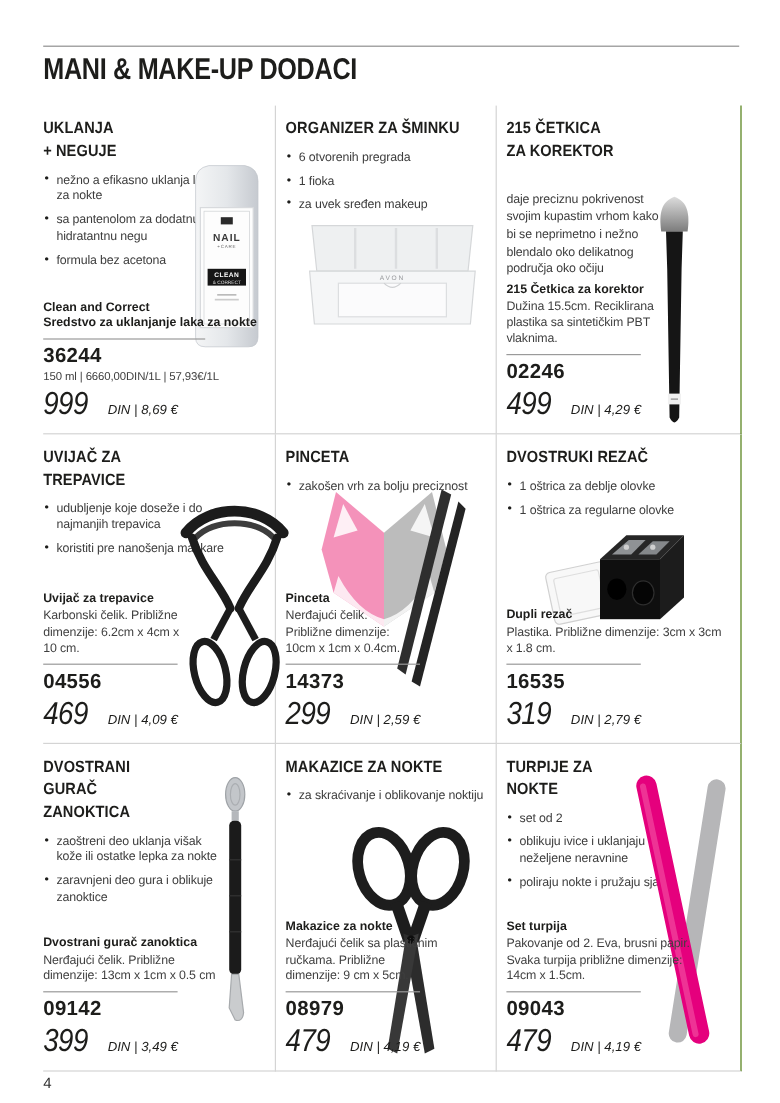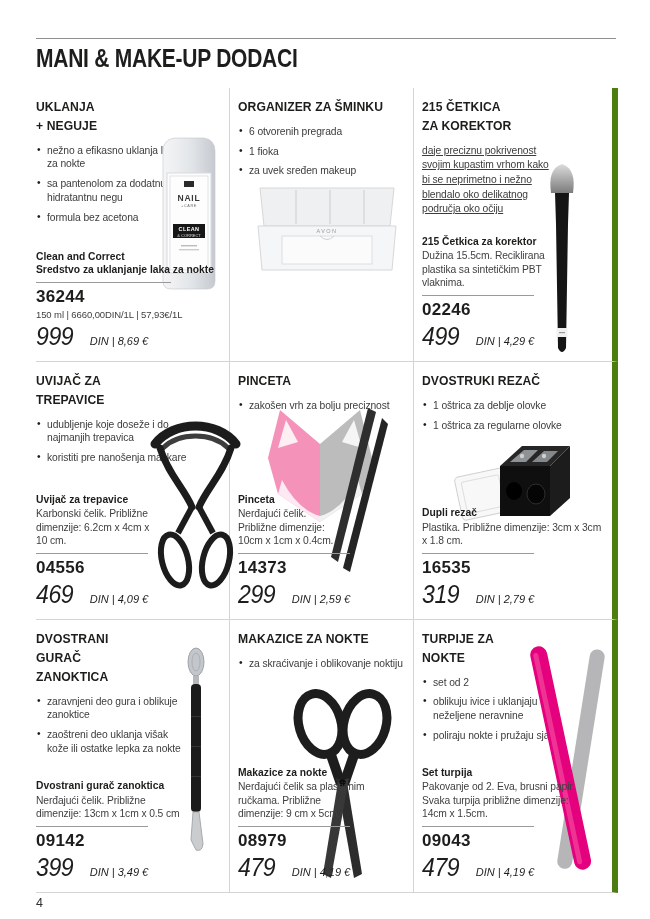--- a/index.html
+++ b/index.html
@@ -7,27 +7,27 @@
         font-family:"Liberation Sans",sans-serif;color:#1d1d1b;}
   .toprule{position:absolute;left:36px;top:38px;width:580px;height:1px;background:#8f8f8f;}
   .pagetitle{position:absolute;left:36px;top:44px;margin:0;font-size:25px;font-weight:700;
              letter-spacing:-.3px;white-space:nowrap;transform:scaleX(.84);transform-origin:left;color:#1d1d1b;}
   .grid{position:absolute;left:36px;top:88px;width:582px;height:805px;display:grid;
         grid-template-columns:194px 184px 204px;grid-template-rows:274px 258px 273px;}
   .cell{position:relative;box-sizing:border-box;display:flex;flex-direction:column;
         border-bottom:1px solid #d4d4d4;}
   .colA{padding:10px 8px 12px 0;border-right:1px solid #d4d4d4;}
   .colB{padding:10px 6px 12px 8px;border-right:1px solid #d4d4d4;}
-  .colC{padding:10px 6px 12px 8px;border-right:6px solid #4d7c0f;justify-content:space-between;}
+  .colC{padding:10px 6px 12px 8px;border-right:1px solid #4d7c0f;justify-content:space-between;}
   .title{margin:0 0 8px;font-size:13.5px;font-weight:700;line-height:1.4;letter-spacing:.1px;
          white-space:pre;transform:scaleX(.9);transform-origin:left;}
   .bullets{list-style:none;margin:0;padding:0;font-size:10.3px;line-height:1.33;color:#3c3c3c;letter-spacing:-.1px;}
   .bullets li{position:relative;padding-left:11px;margin-bottom:6px;}
   .bullets li::before{content:"\2022";position:absolute;left:1px;top:-1px;color:#1d1d1b;}
-  .intro{margin:0 0 0;font-size:10.3px;line-height:1.42;color:#3c3c3c;letter-spacing:-.1px;text-decoration:underline;}
+  .intro{margin:16px 0 0;font-size:10.3px;line-height:1.42;color:#3c3c3c;letter-spacing:-.1px;}
   .footer{margin-top:auto;position:relative;z-index:2;}
   .name{font-weight:700;font-size:10.3px;line-height:1.32;white-space:pre-line;color:#1d1d1b;}
   .desc{font-size:10.3px;line-height:1.32;color:#3f3f3f;margin-top:1px;letter-spacing:-.1px;}
   .code-hr{width:112px;height:1px;background:#9a9a9a;margin:5px 0 4px;}
   .code{font-size:17px;font-weight:700;letter-spacing:.3px;}
   .unit{font-size:9.5px;color:#3f3f3f;margin-top:2px;letter-spacing:-.1px;}
   .price{display:flex;align-items:baseline;gap:16px;margin-top:4px;font-style:italic;}
   .amount{display:inline-block;font-size:26.5px;font-weight:400;letter-spacing:-.5px;line-height:.95;
           transform:scaleX(.87);transform-origin:left bottom;margin-right:-5px;}
   .suffix{font-size:11px;font-weight:400;}
@@ -252,22 +252,22 @@
           <span class="suffix">DIN | 2,79 €</span>
         </div>
       </div>
     </section>
 
     <section class="cell colA">
       <h2 class="title">DVOSTRANI
 GURAČ
 ZANOKTICA</h2>
       <ul class="bullets" style="max-width:145px">
+          <li>zaoštreni deo uklanja višak kože ili ostatke lepka za nokte</li>
           <li>zaravnjeni deo gura i oblikuje zanoktice</li>
-          <li>zaoštreni deo uklanja višak kože ili ostatke lepka za nokte</li>
         </ul>
       <div class="img img-pusher">
         <svg width="28" height="212" viewBox="0 0 28 212">
           <ellipse cx="14" cy="16" rx="8" ry="14" fill="#c3c6ca" stroke="#9fa3a7"></ellipse>
           <ellipse cx="14" cy="16" rx="4" ry="9" fill="none" stroke="#abaeb2"></ellipse>
           <rect x="11" y="30" width="6" height="8" fill="#b5b8bc"></rect>
           <rect x="9" y="38" width="10" height="128" rx="4" fill="#1b1b1b"></rect>
           <rect x="9" y="70" width="10" height="1" fill="#343434"></rect>
           <rect x="9" y="100" width="10" height="1" fill="#343434"></rect>
           <rect x="9" y="130" width="10" height="1" fill="#343434"></rect>

